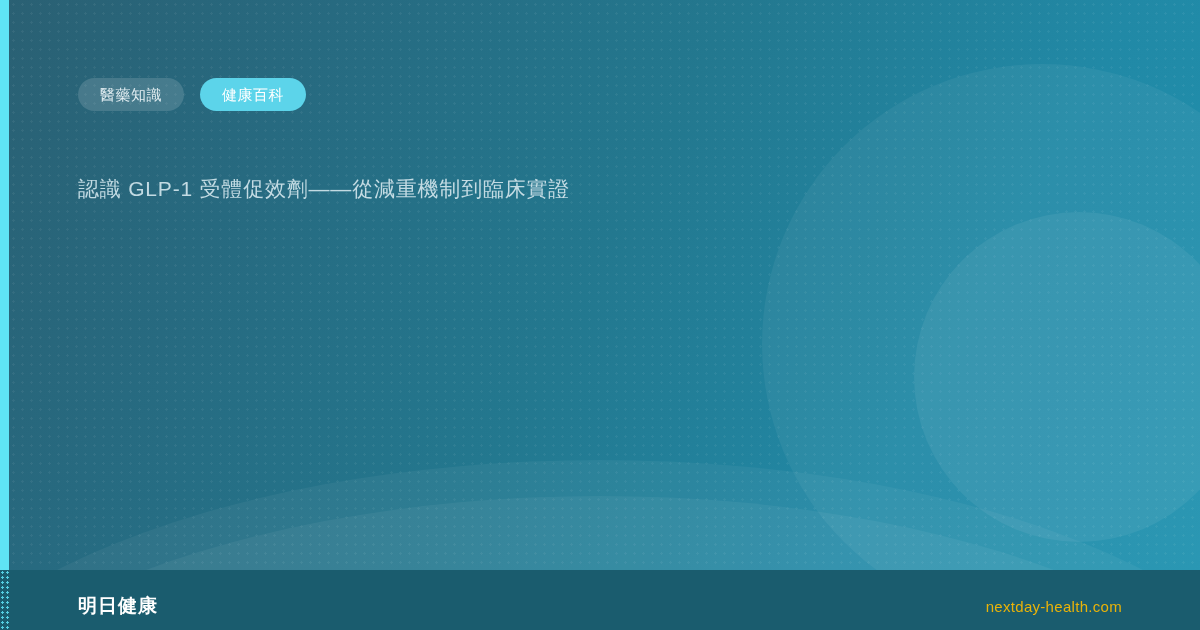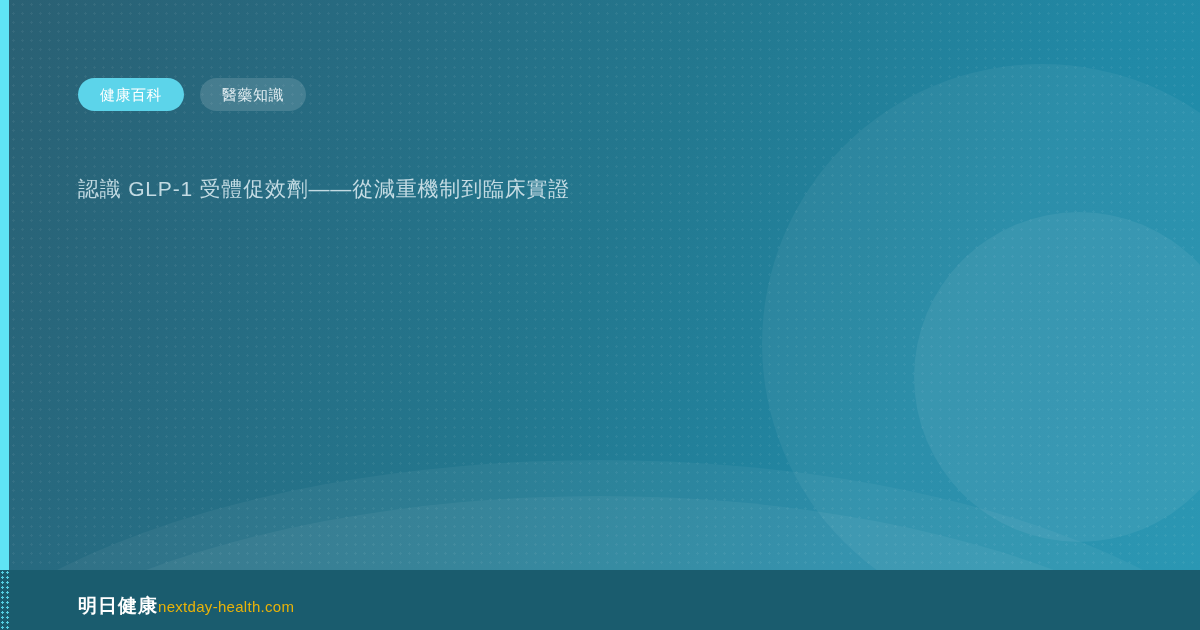--- a/index.html
+++ b/index.html
@@ -142,21 +142,21 @@
   
   .footer {
     position:absolute;
     left:0;
     bottom:0;
     width:1200px;
     height:60px;
     background:#1a5c6e;
     display:flex;
     align-items:center;
-    justify-content:flex-start;
+    justify-content:space-between;
     padding:12px 78px 0 78px;
   }
   .footer-dots {
     position:absolute;
     left:0; top:0;
     width:11px;
     height:60px;
     background-image:radial-gradient(#54cfe3 1.2px, transparent 1.4px);
     background-size:5px 5px;
   }
@@ -183,22 +183,22 @@
   <div class="circle-inner"></div>
 
   <div class="wave wave-1"></div>
   <div class="wave wave-2"></div>
 
   <div class="accent-bar"></div>
 
   <div class="content">
 
     <div class="badge-row">
+      <span class="badge badge-secondary">醫藥知識</span>
       <span class="badge badge-primary">健康百科</span>
-      <span class="badge badge-secondary">醫藥知識</span>
     </div>
 
 
     <p class="subtitle">認識 GLP-1 受體促效劑——從減重機制到臨床實證</p>
 
   </div>
 
   <div class="footer">
     <div class="footer-dots"></div>
     <span class="footer-brand">明日健康</span>

